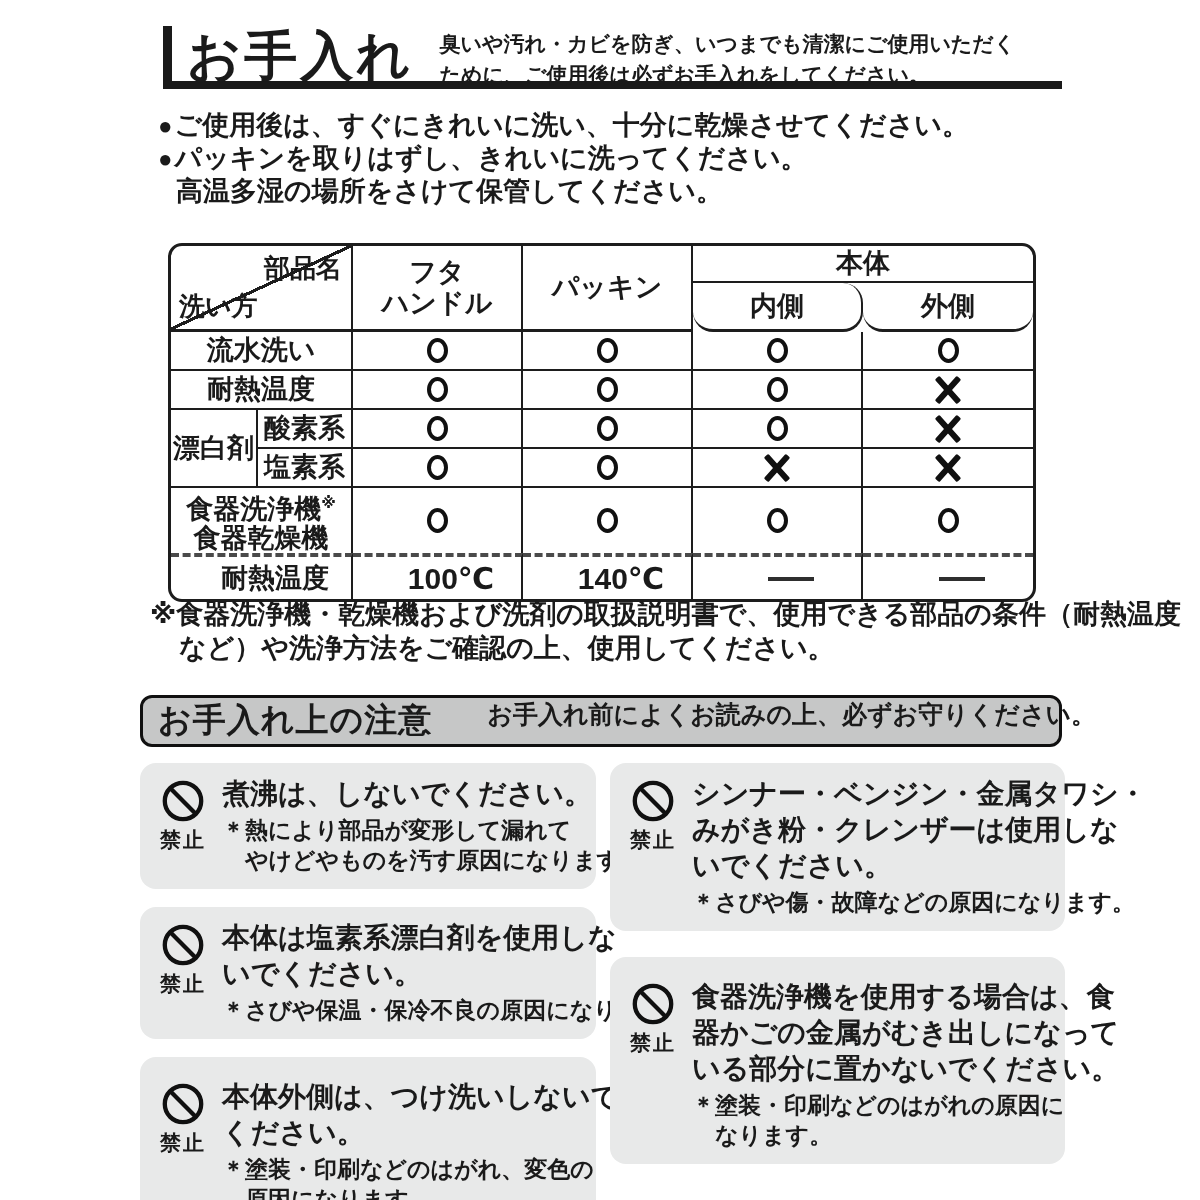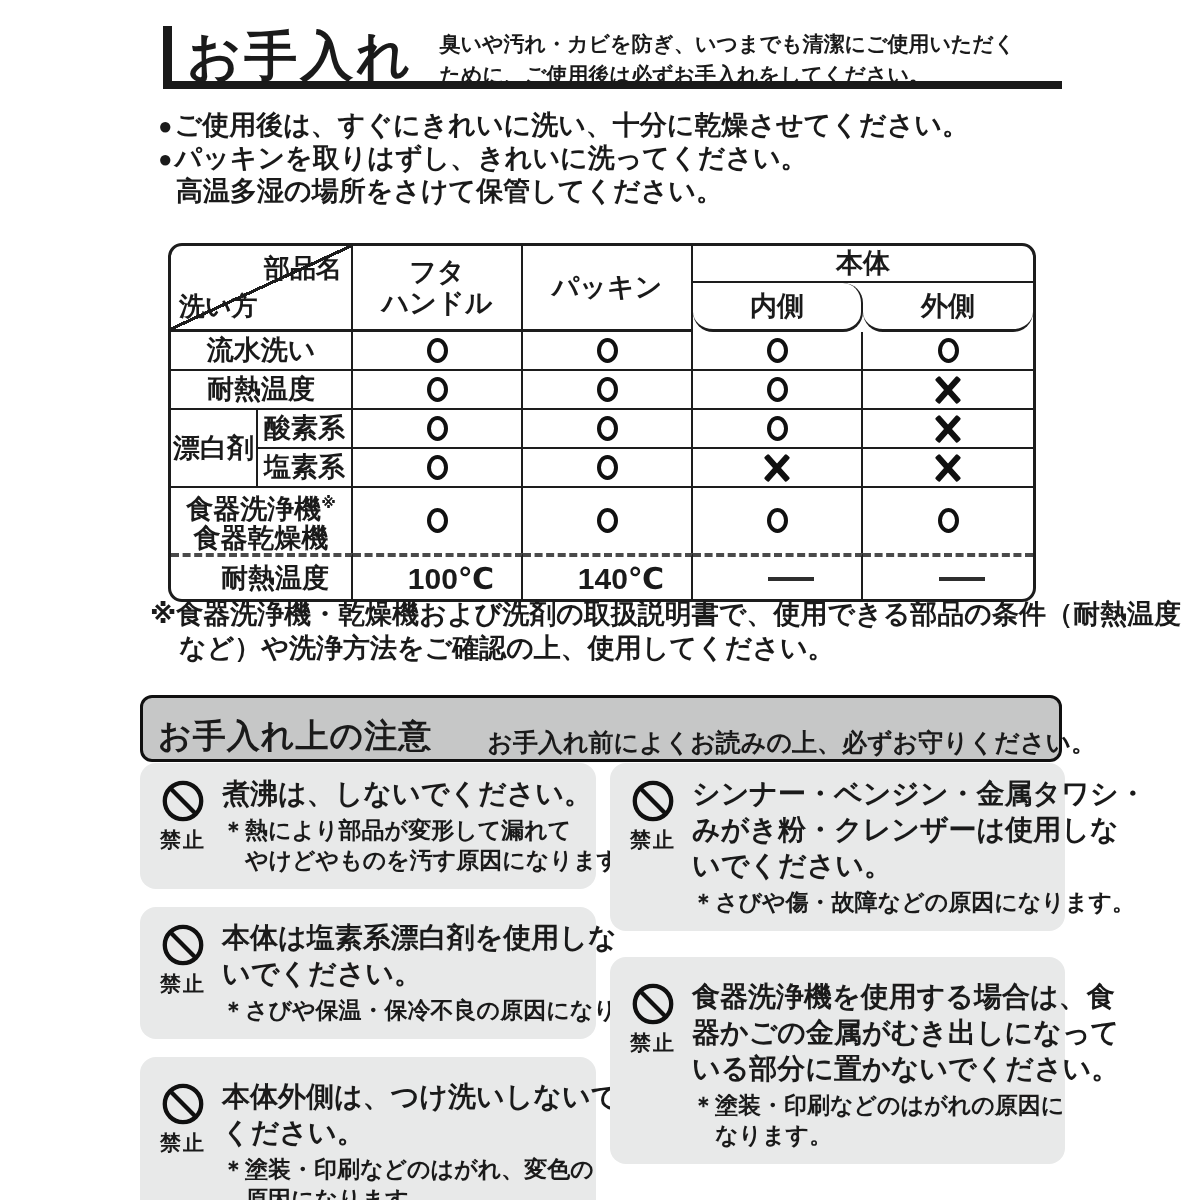--- a/index.html
+++ b/index.html
@@ -58,23 +58,23 @@
   .cross-mark::before,.cross-mark::after{content:"";position:absolute;left:50%;top:50%;width:33px;height:6px;background:#101010;border-radius:1.5px;}
   .cross-mark::before{transform:translate(-50%,-50%) rotate(48deg);}
   .cross-mark::after{transform:translate(-50%,-50%) rotate(-48deg);}
   .dash-mark{display:inline-block;width:46px;height:4px;background:#2e2e2e;vertical-align:middle;}
   
   .table-footnote{position:absolute;left:150px;top:597px;font-size:27px;line-height:34px;}
   .table-footnote .cont{margin-left:29px;}
   .table-footnote div{white-space:nowrap;}
   
   .caution-banner{
-    position:absolute;left:140px;top:695px;width:922px;height:67px;box-sizing:border-box;
+    position:absolute;left:140px;top:695px;width:922px;height:52px;box-sizing:border-box;
     background:#c6c7c7;border:3.5px solid #101010;border-radius:12px;
-    display:flex;align-items:flex-end;padding:0 15px;
+    display:flex;align-items:flex-start;padding:0 15px;
   }
   .caution-title{font-size:33px;letter-spacing:1px;white-space:nowrap;}
   .caution-subtitle{font-size:25px;margin-left:55px;white-space:nowrap;}
   
   .warn-area{position:absolute;left:140px;top:763px;width:925px;height:425px;}
   .wcol{position:absolute;top:0;display:flex;flex-direction:column;}
   .col-left{left:0;width:456px;gap:18px;}
   .col-right{left:470px;width:455px;gap:26px;}
   .wbox{
     background:#e8e9e9;border-radius:16px;box-sizing:border-box;

